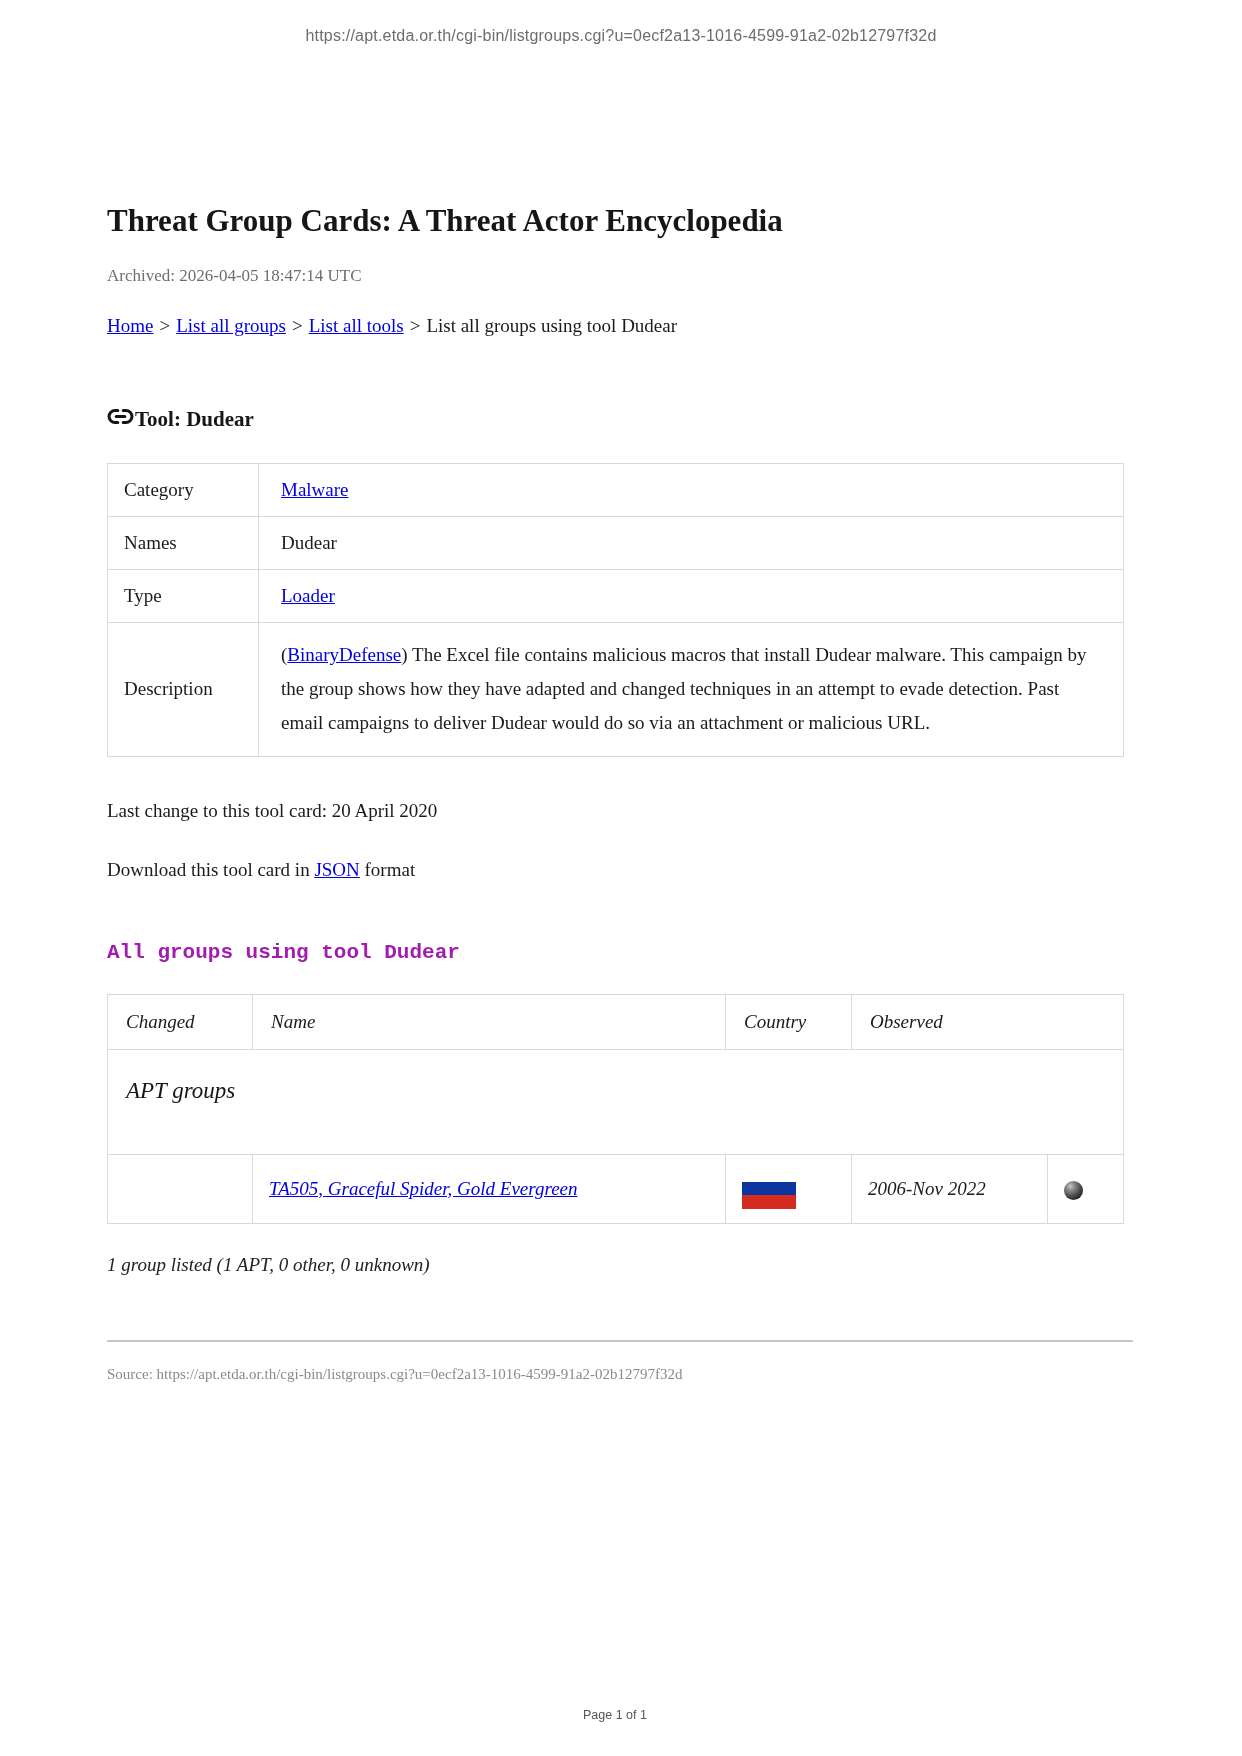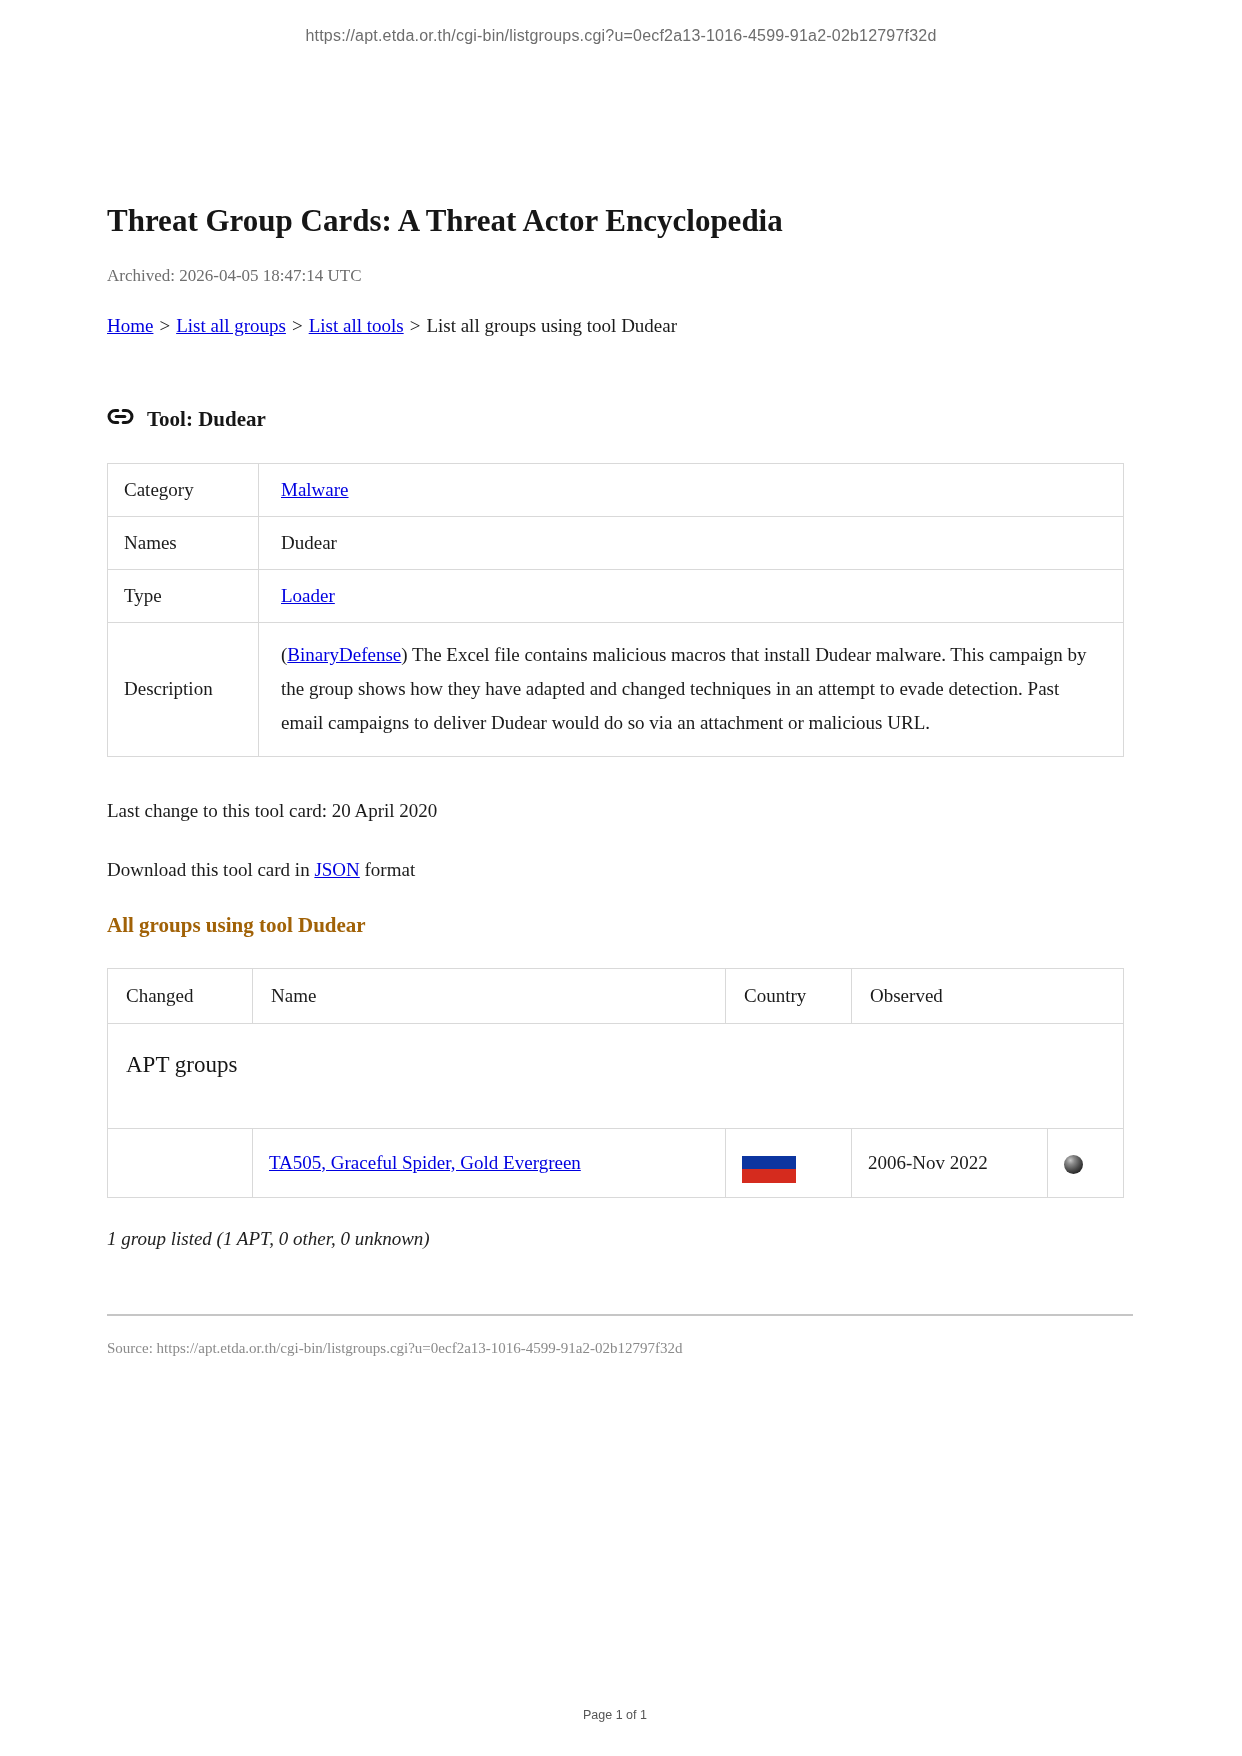--- a/index.html
+++ b/index.html
@@ -40,21 +40,21 @@
   .breadcrumb {
     margin-top:29px;
     font-size:19px;
   }
   .breadcrumb .sep { margin:0 6px; color:#1b1b1b; }
 
   .tool-heading {
     margin-top:70px;
     display:flex;
     align-items:center;
-    gap:13px;
+    gap:1px;
   }
   .tool-heading .link-icon-box { display:inline-flex; margin-top:-6px; }
   .tool-heading .label {
     font-size:21px;
     font-weight:bold;
     color:#161616;
   }
 
   table.card-table {
     margin-top:31px;
@@ -71,32 +71,34 @@
     vertical-align:middle;
   }
   table.card-table td.label-cell { padding:15px 16px; }
   table.card-table td.value-cell { padding:15px 22px; }
   td.desc-cell { line-height:1.8; padding:18px 24px 18px 22px; }
 
   .meta-line { margin-top:43px; font-size:19px; }
   .meta-line + .meta-line { margin-top:37px; }
 
   h2.groups-heading {
-    margin-top:32px;
+    margin-top:60px;
     font-size:21px;
     font-weight:bold;
-    color:#a16207;
+    color:#a21caf;
+    font-family:Liberation Mono, monospace;
   }
 
   table.groups-table {
     margin-top:30px;
     width:1016px;
     border-collapse:collapse;
     table-layout:fixed;
     font-size:19px;
+    font-style:italic;
   }
   table.groups-table th { padding:16px 18px; }
   td.section-cell {
     padding:28px 18px 50px 18px;
     font-size:23px;
     font-weight:bold;
     color:#161616;
   }
   table.groups-table td.data-cell { padding:14px 16px; }
 

